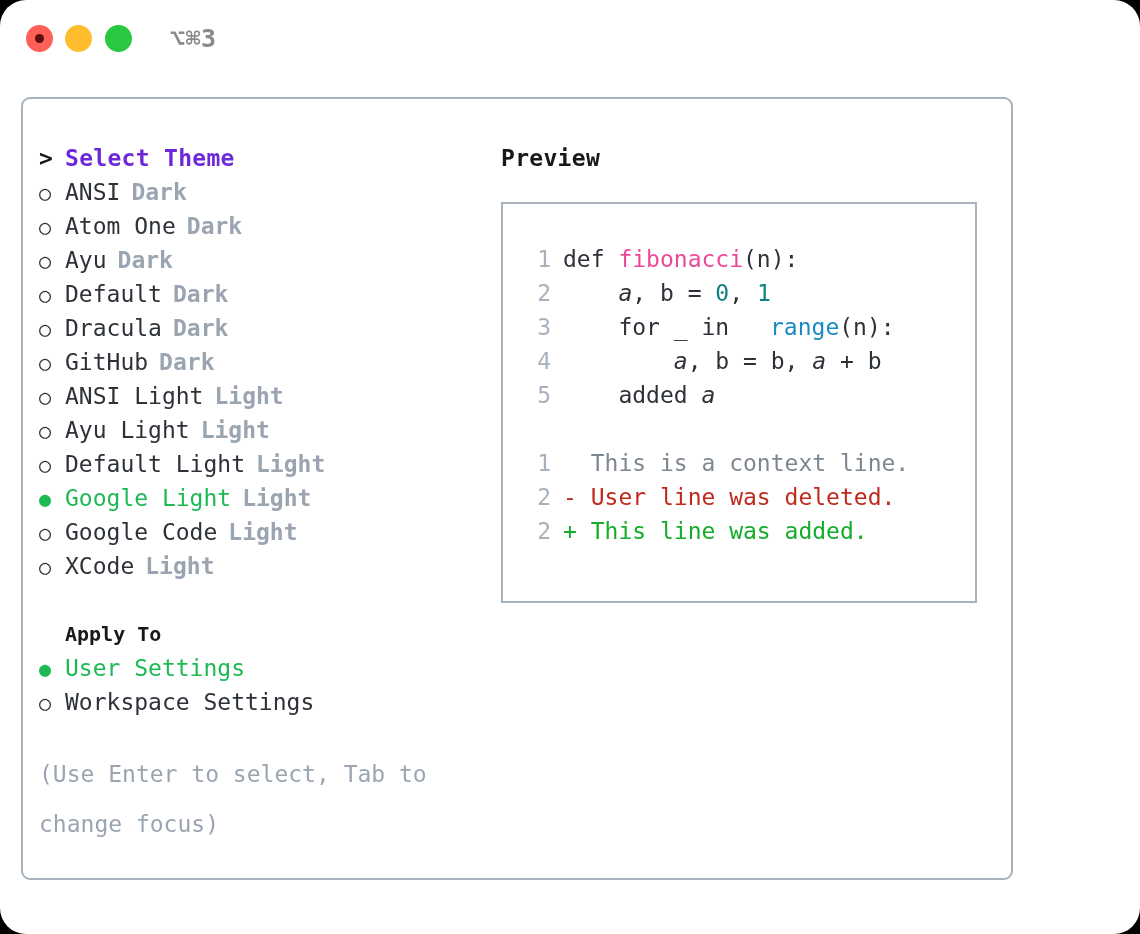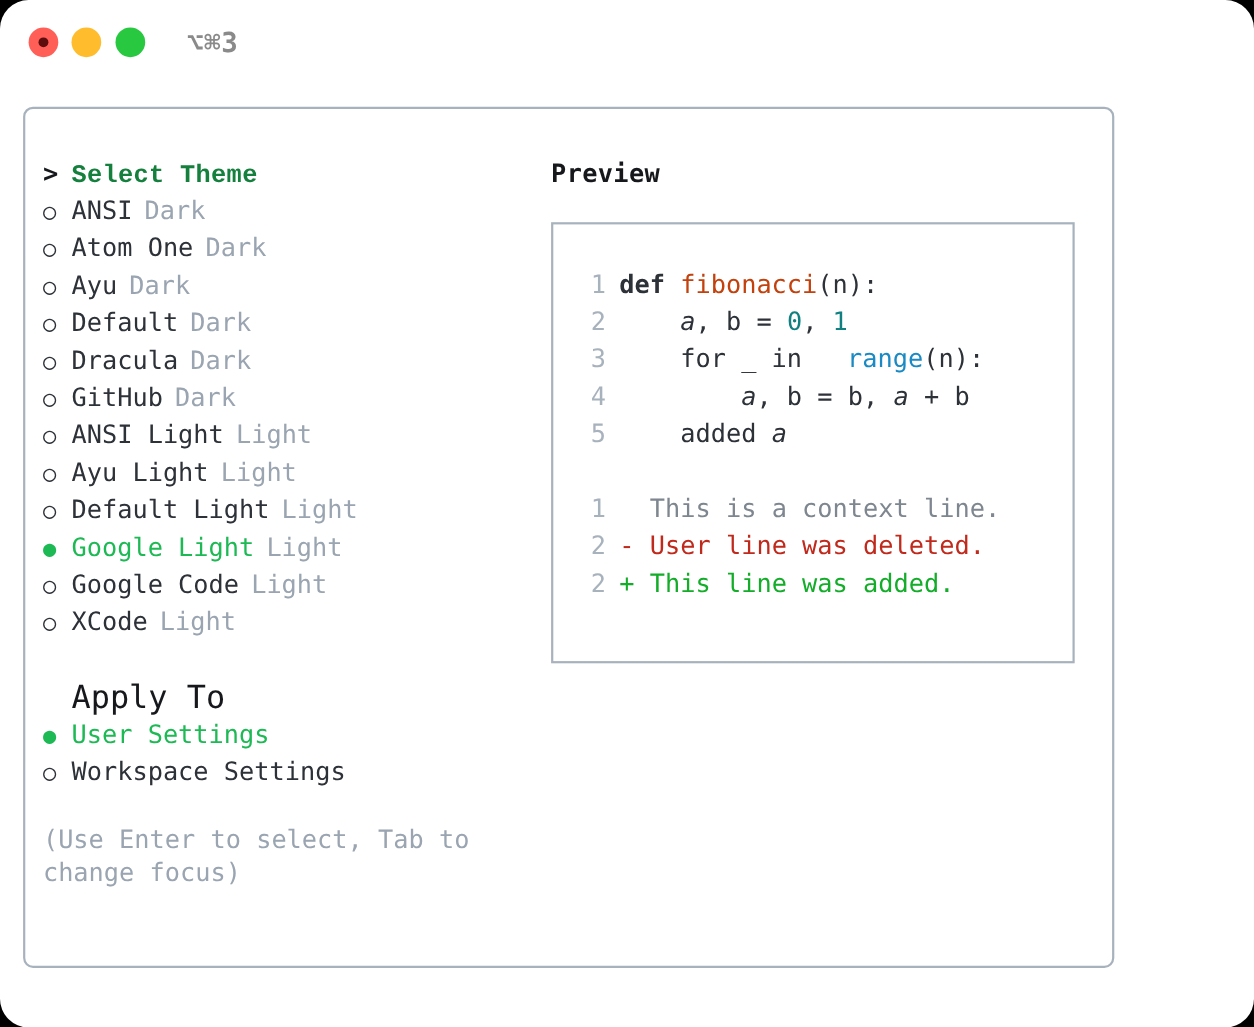--- a/index.html
+++ b/index.html
@@ -93,24 +93,23 @@
     line-height: 34px;
     white-space: nowrap;
   }
   .heading-row .chev {
     width: 26px;
     flex: 0 0 26px;
     color: #16181b;
     font-weight: bold;
   }
   .heading-row .htext {
-    color: #15803d;
+    color: #6d28d9;
     font-weight: bold;
     letter-spacing: 0.3px;
-    font-family: Liberation Mono, monospace;
   }
 
   .opt-row {
     display: flex;
     align-items: baseline;
     height: 34px;
     font-size: 23px;
     line-height: 34px;
     white-space: nowrap;
   }
@@ -119,38 +118,40 @@
     flex: 0 0 26px;
     font-size: 20px;
     color: #2d3138;
   }
   .opt-row.selected .marker { color: #1db954; }
   .opt-row .oname { color: #2d3138; }
   .opt-row.selected .oname { color: #1db954; }
   .opt-row .otag {
     color: #9aa5b1;
     margin-left: 11px;
+    font-weight: bold;
   }
 
   #apply-block { margin-top: 34px; }
   .apply-heading {
     display: flex;
     align-items: baseline;
     height: 34px;
-    font-size: 29px;
-    line-height: 34px;
+    font-size: 20px;
+    line-height: 34px;
+    font-weight: bold;
   }
   .apply-heading .chev { width: 26px; flex: 0 0 26px; }
   .apply-heading .htext { color: #16181b; }
 
   #hint {
     margin-top: 30px;
     width: 400px;
     font-size: 23px;
-    line-height: 30px;
+    line-height: 50px;
     color: #9aa5b1;
   }
 
   
   #right-col {
     position: absolute;
     left: 478px;
     top: 42px;
     width: 500px;
   }
@@ -181,22 +182,22 @@
   }
   .gutter {
     width: 30px;
     flex: 0 0 30px;
     text-align: right;
     color: #a8b2bd;
     margin-right: 12px;
   }
   .code-text { color: #2d3138; }
 
-  .tok-kw   { color: #2d3138; font-weight: bold; }
-  .tok-fn   { color: #c2410c; }
+  .tok-kw   { color: #2d3138; }
+  .tok-fn   { color: #ec4899; }
   .tok-num  { color: #108080; }
   .tok-bi   { color: #1a8ac4; margin-left: 27px; }
   .tok-var  { color: #2d3138; font-style: italic; }
   .tok-pl   { color: #2d3138; }
 
   .gap-line { height: 34px; }
 
   .diff-ctx { color: #7e868f; }
   .diff-del { color: #c02a1d; }
   .diff-add { color: #14ad2a; }

